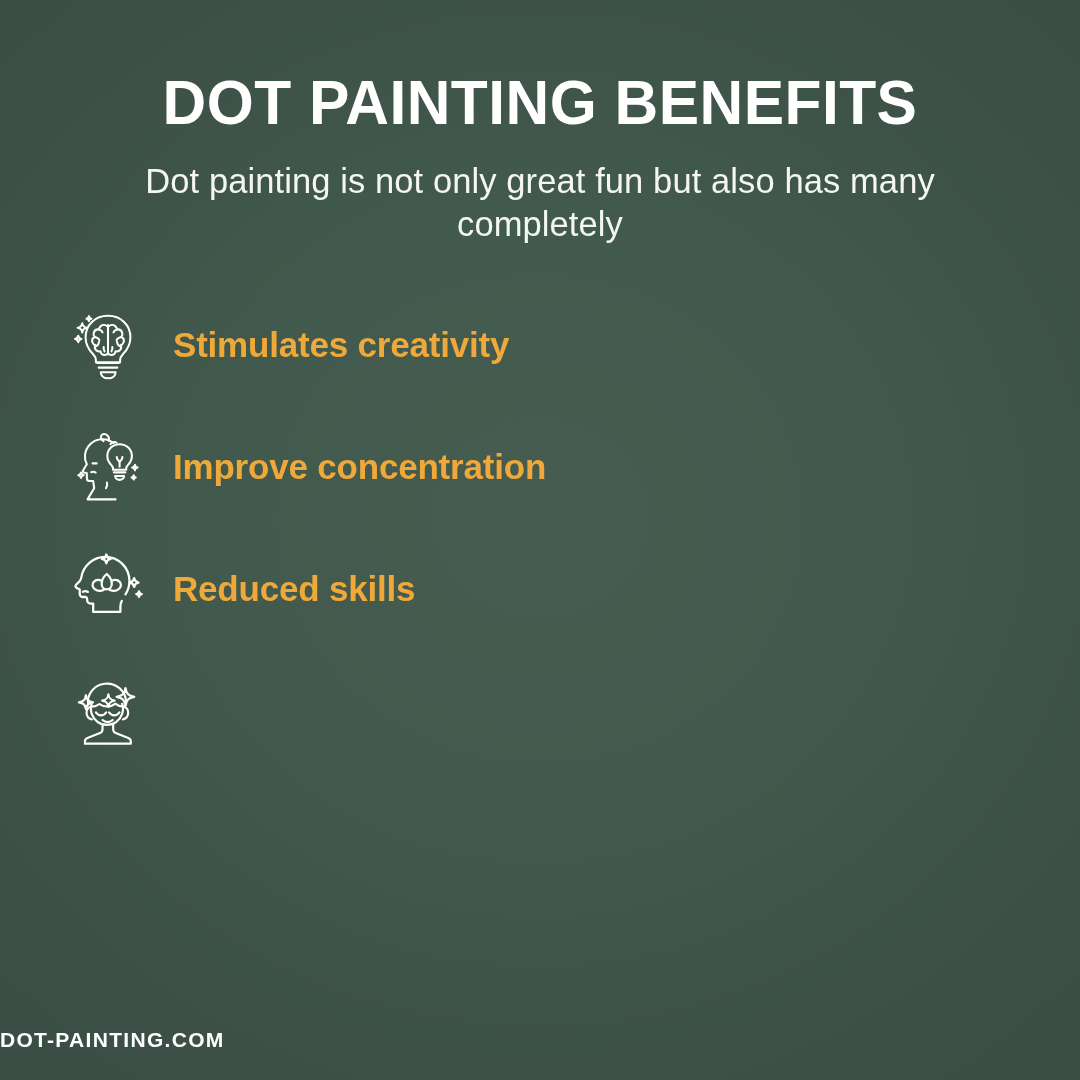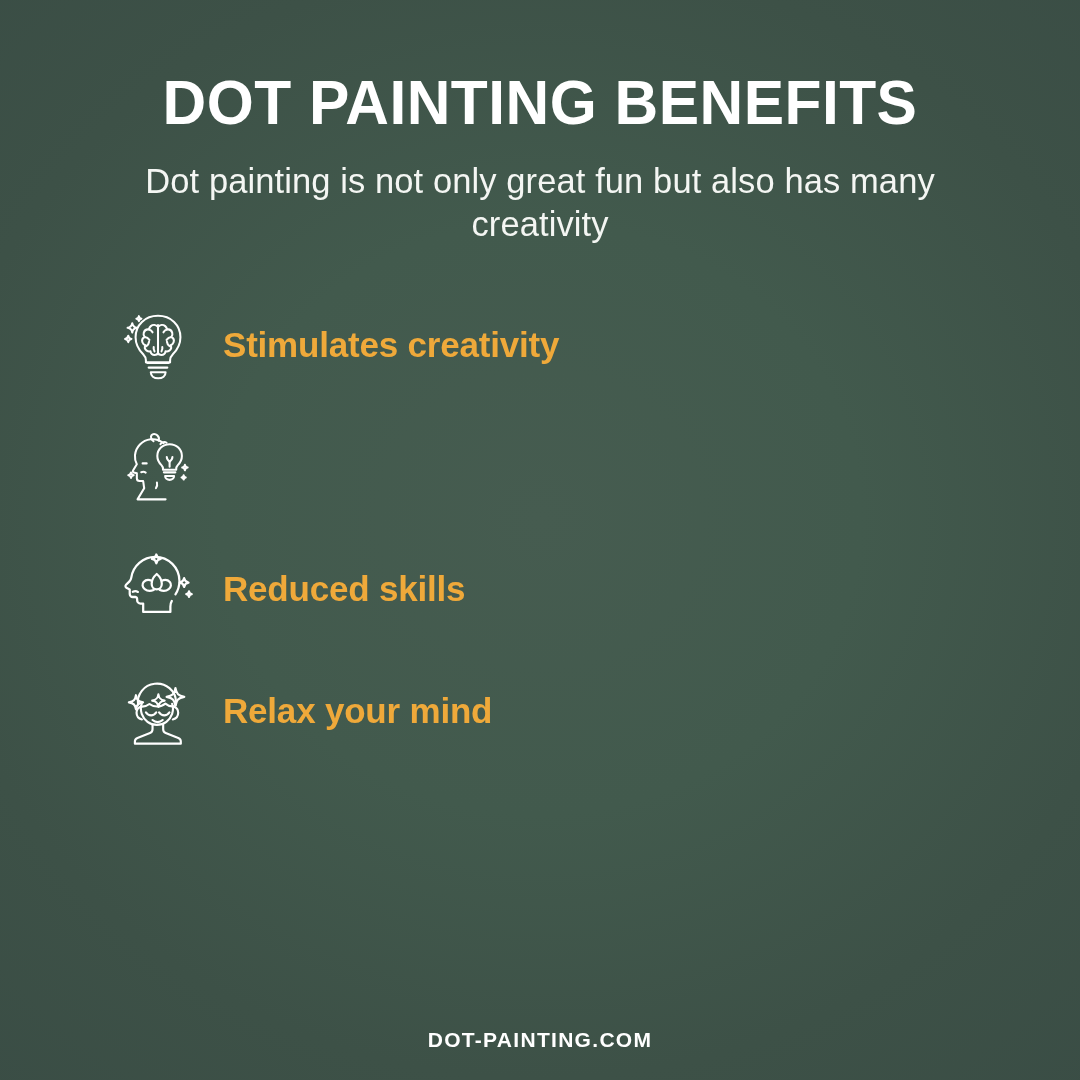--- a/index.html
+++ b/index.html
@@ -56,21 +56,21 @@
     width: 790px;
     letter-spacing: 0.1px;
   }
 
   
   .benefits {
     width: 100%;
     margin-top: 38px;
     display: flex;
     flex-direction: column;
-    padding-left: 118px;
+    padding-left: 68px;
     box-sizing: border-box;
   }
   .benefit-row {
     display: flex;
     align-items: center;
     height: 122px;
   }
   .benefit-icon {
     width: 80px;
     height: 80px;
@@ -94,38 +94,37 @@
     color: #efa93a;
     white-space: nowrap;
   }
 
   
   .footer {
     position: absolute;
     left: 0;
     right: 0;
     bottom: 28px;
-    text-align: center;
   }
   .footer-text {
     font-family: "Liberation Sans", sans-serif;
     font-weight: bold;
     font-size: 21px;
     letter-spacing: 1.3px;
     color: #ffffff;
   }
 </style>
 </head>
 <body>
 
 <div id="poster">
 
   <div class="header">
     <h1 class="title">DOT PAINTING BENEFITS</h1>
-    <p class="subtitle">Dot painting is not only great fun but also has many creativity</p>
+    <p class="subtitle">Dot painting is not only great fun but also has many completely</p>
   </div>
 
   <div class="benefits">
 
     <div class="benefit-row">
       <span class="benefit-icon">
         <svg viewBox="0 0 80 80" fill="none" stroke="#ffffff" stroke-width="2.1" stroke-linecap="round" stroke-linejoin="round">
 
           <path d="M40 10c13.3 0 23 9.6 23 22 0 7.6-3.7 13.2-7.6 17.2-1.9 2-3 4-3 6.4v2.2H27.6v-2.2c0-2.4-1.1-4.4-3-6.4C20.7 45.2 17 39.6 17 32c0-12.4 9.7-22 23-22z"></path>
 
@@ -177,20 +176,21 @@
 
           <path d="M51.9 34.4v5.4"></path>
           <path d="M51.9 34.4c-1.8-1-2.8-2.6-2.9-4.6"></path>
           <path d="M51.9 34.4c1.8-1 2.8-2.6 2.9-4.6"></path>
 
           <path d="M67.6 37.8c.3 1.9.9 2.5 2.8 2.8-1.9.3-2.5.9-2.8 2.8-.3-1.9-.9-2.5-2.8-2.8 1.9-.3 2.5-.9 2.8-2.8z"></path>
           <path d="M12.3 45.6c.3 1.9.9 2.5 2.8 2.8-1.9.3-2.5.9-2.8 2.8-.3-1.9-.9-2.5-2.8-2.8 1.9-.3 2.5-.9 2.8-2.8z"></path>
           <path d="M66.3 48.6c.23 1.45.7 1.92 2.15 2.15-1.45.23-1.92.7-2.15 2.15-.23-1.45-.7-1.92-2.15-2.15 1.45-.23 1.92-.7 2.15-2.15z"></path>
         </svg>
       </span>
+      <span class="benefit-label">Improve concentration</span>
     </div>
 
     <div class="benefit-row">
       <span class="benefit-icon">
         <svg viewBox="0 0 80 80" fill="none" stroke="#ffffff" stroke-width="2.3" stroke-linecap="round" stroke-linejoin="round">
 
           <path d="M57.9 45.4c2.6-3.9 4.1-8.6 4.1-13.6 0-13.7-11.1-24.8-24.8-24.8-12.5 0-22.9 9.3-24.6 21.3-.2 1.6-1 3-2.1 4.1l-3.3 3.3c-.9.9-.7 2.4.4 3l3.4 1.9v4.6c0 1.7 1.4 3.1 3.1 3.1h2.5c1.1 0 2 .9 2 2v1.2c0 1.9 1.5 3.4 3.4 3.4h2.8v8.6h27.9V57.9c0-2 .5-4 1.5-5.7"></path>
 
           <path d="M14.2 42.9c1.7-.8 3.6-.8 5.2.1"></path>
           <path d="M13.6 48.2h3.2"></path>
@@ -225,21 +225,20 @@
 
           <path d="M34.4 49.3c1.4 1.3 3.2 2.1 5.2 2.1s3.8-.8 5.2-2.1"></path>
 
           <path d="M34.4 54.1v4.7c0 1.7-1 3.2-2.6 3.8l-12.9 5c-1.6.6-2.6 2.1-2.6 3.8v2.1h47.1v-2.1c0-1.7-1-3.2-2.6-3.8l-12.9-5c-1.6-.6-2.6-2.1-2.6-3.8v-4.7"></path>
 
           <path d="M17.4 23.8c.8 4.9 2.4 6.5 7.3 7.3-4.9.8-6.5 2.4-7.3 7.3-.8-4.9-2.4-6.5-7.3-7.3 4.9-.8 6.5-2.4 7.3-7.3z"></path>
           <path d="M57.9 16.4c1 6.1 3 8.1 9.1 9.1-6.1 1-8.1 3-9.1 9.1-1-6.1-3-8.1-9.1-9.1 6.1-1 8.1-3 9.1-9.1z"></path>
           <path d="M40.4 22.9c.7 4.3 2.1 5.7 6.4 6.4-4.3.7-5.7 2.1-6.4 6.4-.7-4.3-2.1-5.7-6.4-6.4 4.3-.7 5.7-2.1 6.4-6.4z"></path>
         </svg>
       </span>
-      <span class="benefit-label">Relax your mind</span>
     </div>
 
 
   </div>
 
   <div class="footer">
     <span class="footer-text">DOT-PAINTING.COM</span>
   </div>
 
 </div>

